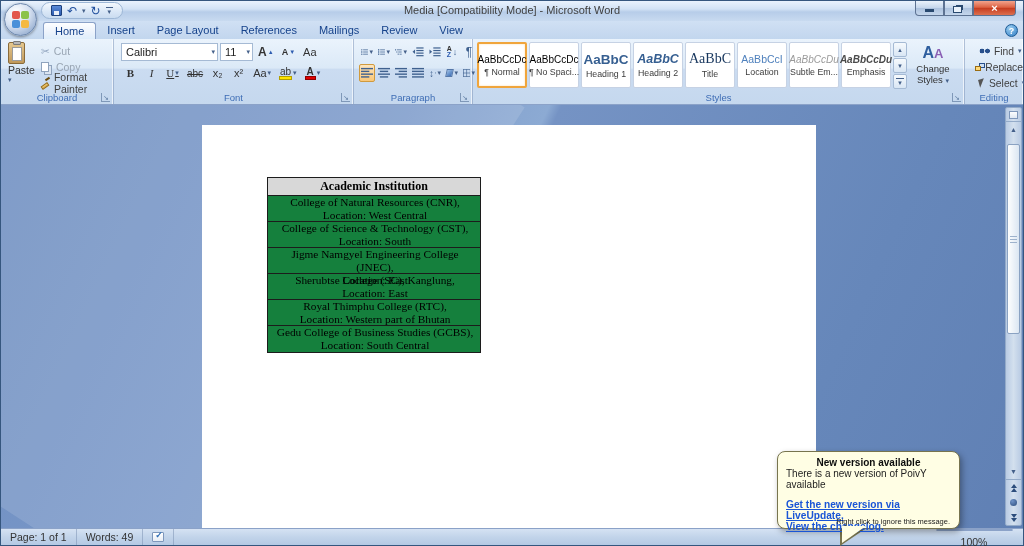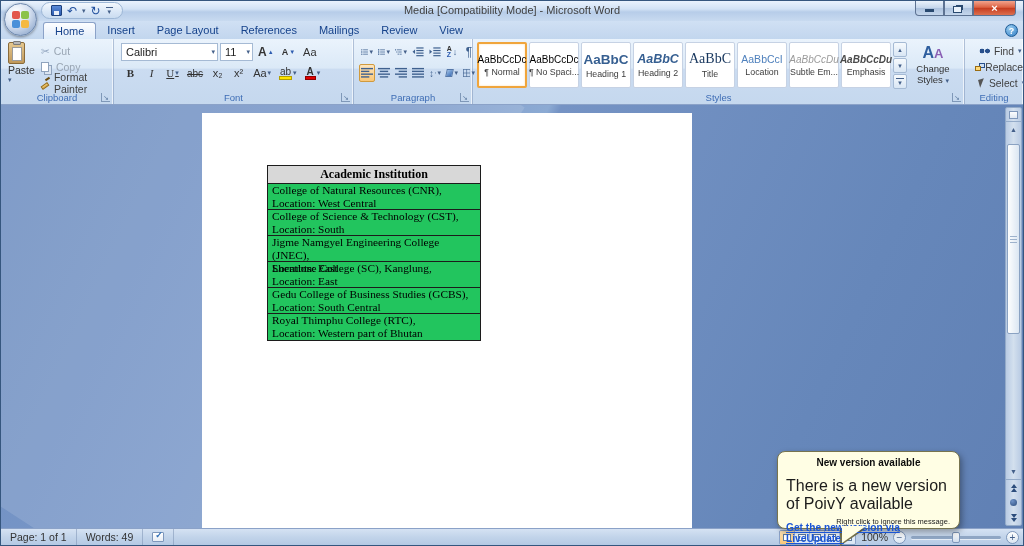--- a/index.html
+++ b/index.html
@@ -150,27 +150,27 @@
   .rep-ic { width:10px; height:8px; position:relative; }
   .rep-ic i { position:absolute; left:0; top:0; width:6px; height:5px; background:#cfe0f2; border:1px solid #28508c; display:block; }
   .rep-ic u { position:absolute; right:0; bottom:0; width:6px; height:5px; background:#ffd978; border:1px solid #9a6c12; display:block; }
   .sel-ic { width:0; height:0; border-top:8px solid #555; border-right:6px solid transparent; transform:rotate(-15deg); }
 
   
   .docarea { flex:1; position:relative; overflow:hidden;
     background:linear-gradient(115deg,#6d8dc0 0%, #7c9aca 32%, #8caad3 45%, #7593c4 46%, #6687ba 78%, #6080b4 100%); }
   .sweep { position:absolute; left:-160px; top:-200px; width:560px; height:620px;
     background:rgba(255,255,255,.13); transform:rotate(33deg); }
-  .page { position:absolute; left:201px; top:8px; width:490px; bottom:0; background:#fff; }
+  .page { position:absolute; left:201px; top:20px; width:614px; bottom:0; background:#fff; }
   .doc-table { position:absolute; left:65px; top:52px; width:214px; border:1px solid #1c1c1c;
     font-family:"Liberation Serif", serif; }
   .t-header { height:18px; line-height:17px; background:#d8d8d8; border-bottom:1px solid #1c1c1c;
     text-align:center; font-weight:bold; font-size:12px; color:#000; }
-  .t-row { height:26px; background:#22c55e; border-bottom:1px solid #1c1c1c;
-    padding:0 2px 0 4px; font-size:11.3px; line-height:12.8px; color:#000; }
+  .t-row { height:26px; background:#15803d; border-bottom:1px solid #1c1c1c;
+    padding:0 2px 0 4px; font-size:11.3px; line-height:12.8px; color:#000;text-align:center; }
   .t-row:last-child { border-bottom:none; }
 
   
   .vscroll { position:absolute; top:2px; right:1px; bottom:2px; width:17px;
     background:linear-gradient(90deg,#b9cbe4,#d3e0ee 50%, #b9cbe4);
     border:1px solid #94abc9; border-radius:2px; display:flex; flex-direction:column; }
   .sc-ruler { height:14px; border-bottom:1px solid #94abc9; display:flex; align-items:center; justify-content:center; }
   .sc-ruler i { width:9px; height:8px; background:linear-gradient(#fcfdfe,#dfe8f3); border:1px solid #7e97bb; display:block; }
   .sc-btn { height:15px; font-size:7px; color:#44608a; display:flex; align-items:center; justify-content:center; }
   .sc-track { flex:1; position:relative; }
@@ -187,42 +187,42 @@
 
   
   .statusbar { flex:none; height:17px; border-top:1px solid #8ba2c8; position:relative;
     background:linear-gradient(#d5e2f3,#c2d4ea 50%, #b4c9e4); display:flex; align-items:center;
     font-size:10.5px; color:#333; }
   .sb-item { padding:0 9px; height:100%; display:flex; align-items:center; gap:4px;
     border-right:1px solid rgba(125,148,180,.55); }
   .book-ic { width:12px; height:10px; background:linear-gradient(#ffffff,#e7edf5);
     border:1px solid #7e97bb; border-radius:1px; position:relative; }
   .book-ic b { position:absolute; left:2px; top:-3px; font-size:9px; color:#2c6cb5; font-weight:bold; }
-  .sb-right { position:absolute; right:4px; top:0; bottom:0; display:flex; align-items:center; gap:5px; }
+  .sb-right { position:absolute; right:4px; top:0; bottom:0; display:flex; align-items:center; gap:5px;flex-direction:column; }
   .viewbtns { display:flex; border:1px solid #8ba2c8; border-radius:2px; overflow:hidden; }
   .viewbtn { width:15px; height:13px; display:flex; align-items:center; justify-content:center;
     background:linear-gradient(#f3f8fd,#d8e5f3); border-right:1px solid #aebfd8; }
   .viewbtn:last-child { border-right:none; }
   .viewbtn.active { background:linear-gradient(#fde3b8,#f9c778); }
   .viewbtn i { width:8px; height:7px; border:1px solid #5d7a9e; background:#fff; display:block; }
   .zoom-label { font-size:10.5px; color:#333; }
   .zoom-rnd { width:13px; height:13px; border-radius:50%; border:1px solid #7e97bb; font-size:10px;
     color:#44608a; line-height:11px; text-align:center; background:linear-gradient(#fdfefe,#dbe6f2); }
   .zoom-track { width:90px; height:3px; background:#8fa6c4; border-radius:2px; position:relative;
     box-shadow:0 1px 0 rgba(255,255,255,.6); }
   .zoom-notch { position:absolute; left:50%; top:-3px; width:1px; height:9px; background:#7e97bb; }
   .zoom-thumb { position:absolute; left:50%; top:-4px; margin-left:-4px; width:8px; height:11px;
     background:linear-gradient(#fefefe,#cfdcec); border:1px solid #7e97bb; border-radius:2px; }
 
   
   .balloon { position:absolute; left:776px; top:450px; width:183px; height:78px; z-index:40;
     background:#fffee4; border:1px solid #77744e; border-radius:8px;
     box-shadow:2px 3px 6px rgba(0,0,0,.35); padding:5px 8px 3px; }
   .b-title { text-align:center; font-weight:bold; font-size:10px; color:#0c0c0c; }
-  .b-body { font-size:16px; color:#1c1c1c; margin-top:9px; }
+  .b-body { font-size:10px; color:#1c1c1c; margin-top:0; }
   .b-link { display:block; font-size:10.2px; color:#1a55d6; text-decoration:underline;font-weight:bold; }
   .b-link.first { margin-top:9px; }
   .b-note { position:absolute; right:9px; bottom:2px; font-size:7.5px; color:#222; }
   .b-tail-border { position:absolute; left:839px; top:526px; width:0; height:0; z-index:39;
     border-top:19px solid #77744e; border-right:28px solid transparent; }
   .b-tail { position:absolute; left:841px; top:525px; width:0; height:0; z-index:41;
     border-top:17px solid #fffee4; border-right:24px solid transparent; }
 </style>
 </head>
 <body>
@@ -597,26 +597,26 @@
         </div>
         <div class="t-row">
           <div>Jigme Namgyel Engineering College (JNEC),</div>
           <div>Location: East</div>
         </div>
         <div class="t-row">
           <div>Sherubtse College (SC), Kanglung,</div>
           <div>Location: East</div>
         </div>
         <div class="t-row">
+          <div>Royal Thimphu College (RTC),</div>
+          <div>Location: Western part of Bhutan</div>
+        </div>
+        <div class="t-row">
           <div>Gedu College of Business Studies (GCBS),</div>
           <div>Location: South Central</div>
-        </div>
-        <div class="t-row">
-          <div>Royal Thimphu College (RTC),</div>
-          <div>Location: Western part of Bhutan</div>
         </div>
       </div>
     </div>
 
     <div class="vscroll">
       <div class="sc-ruler">
           <i></i>
         </div>
       <div class="sc-btn">▲</div>
       <div class="sc-track">

